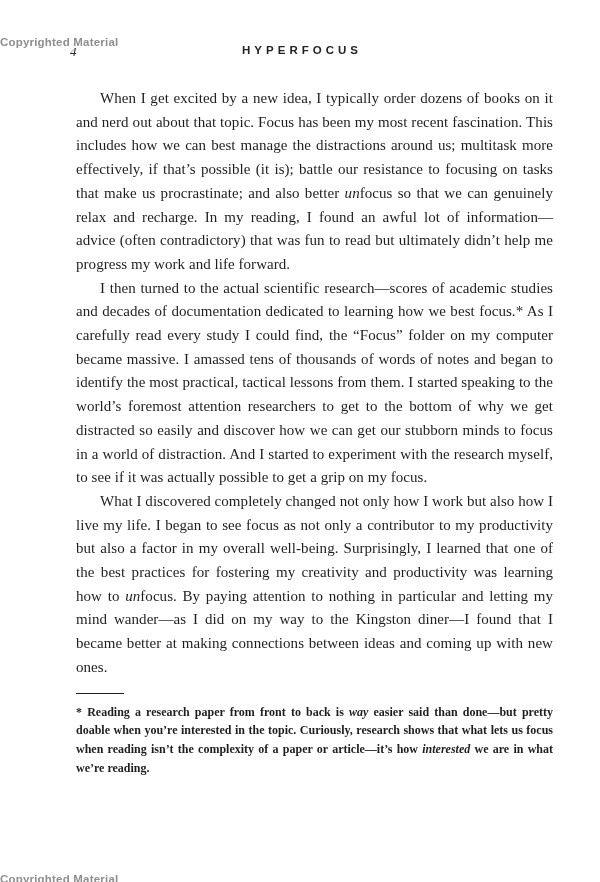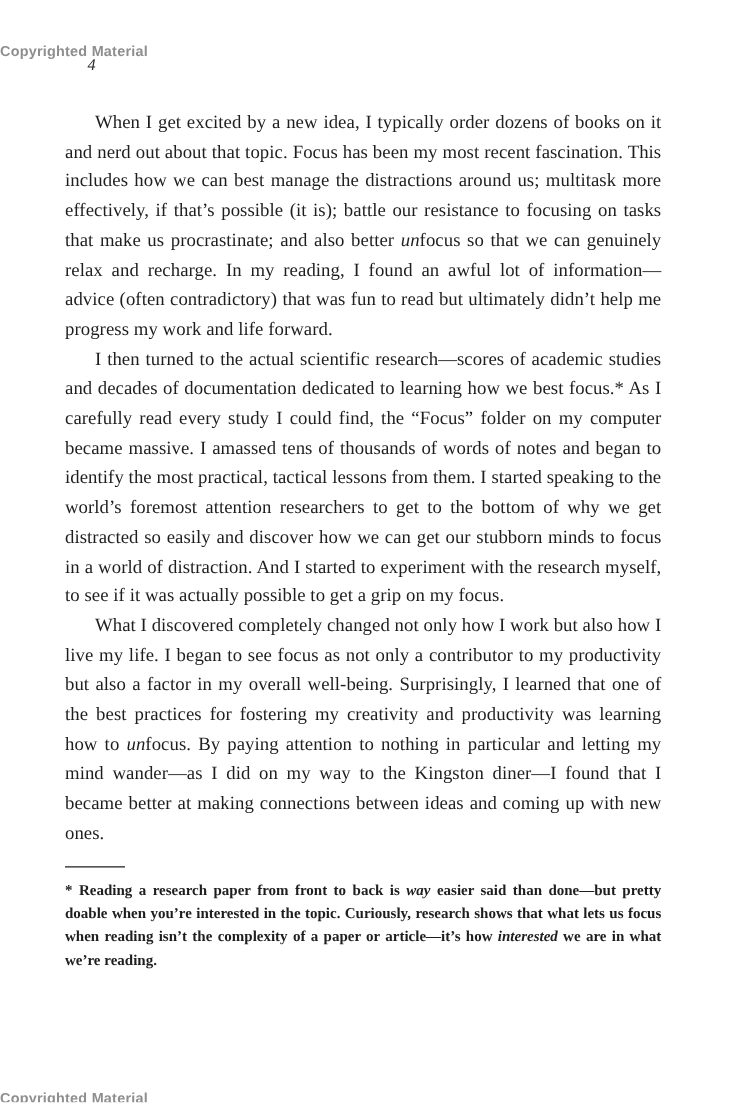--- a/index.html
+++ b/index.html
@@ -41,21 +41,21 @@
     font-family: "Liberation Sans", sans-serif;
     font-size: 11.5px;
     font-weight: 600;
     letter-spacing: 4px;
     text-indent: 4px;
     color: #232323;
   }
   .content {
     position: absolute;
     top: 87px;
-    left: 52px;
+    left: 76px;
     width: 477px;
   }
   .body-para {
     margin: 0;
     text-align: justify;
     font-size: 15px;
     line-height: 23.7px;
     text-indent: 24px;
     letter-spacing: 0.05px;
   }
@@ -76,20 +76,21 @@
 </style>
 </head>
 <body>
 
 <div class="page">
 
   <div class="notice top">Copyrighted Material</div>
 
   <div class="page-number">4</div>
 
+  <div class="running-header">HYPERFOCUS</div>
 
   <div class="content">
     <p class="body-para"><span>When I get excited by a new idea, I typically order dozens of books on it and nerd out about that topic. Focus has been my most recent fascination. This includes how we can best manage the distractions around us; multitask more effectively, if that’s possible (it is); battle our resistance to focusing on tasks that make us procrastinate; and also better </span><span class="it">un</span><span>focus so that we can genuinely relax and recharge. In my reading, I found an awful lot of information—advice (often contradictory) that was fun to read but ultimately didn’t help me progress my work and life forward.</span></p>
     <p class="body-para"><span>I then turned to the actual scientific research—scores of academic studies and decades of documentation dedicated to learning how we best focus.* As I carefully read every study I could find, the “Focus” folder on my computer became massive. I amassed tens of thousands of words of notes and began to identify the most practical, tactical lessons from them. I started speaking to the world’s foremost attention researchers to get to the bottom of why we get distracted so easily and discover how we can get our stubborn minds to focus in a world of distraction. And I started to experiment with the research myself, to see if it was actually possible to get a grip on my focus.</span></p>
     <p class="body-para"><span>What I discovered completely changed not only how I work but also how I live my life. I began to see focus as not only a contributor to my productivity but also a factor in my overall well-being. Surprisingly, I learned that one of the best practices for fostering my creativity and productivity was learning how to </span><span class="it">un</span><span>focus. By paying attention to nothing in particular and letting my mind wander—as I did on my way to the Kingston diner—I found that I became better at making connections between ideas and coming up with new ones.</span></p>
 
     <div class="footnote">
       <div class="footnote-rule"></div>
       <p class="footnote-text"><span>* Reading a research paper from front to back is </span><span class="it">way</span><span> easier said than done—but pretty doable when you’re interested in the topic. Curiously, research shows that what lets us focus when reading isn’t the complexity of a paper or article—it’s how </span><span class="it">interested</span><span> we are in what we’re reading.</span></p>
     </div>

